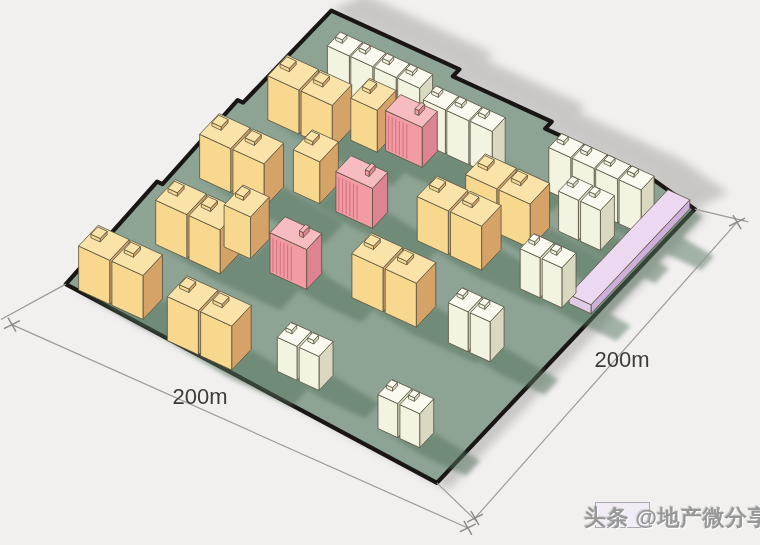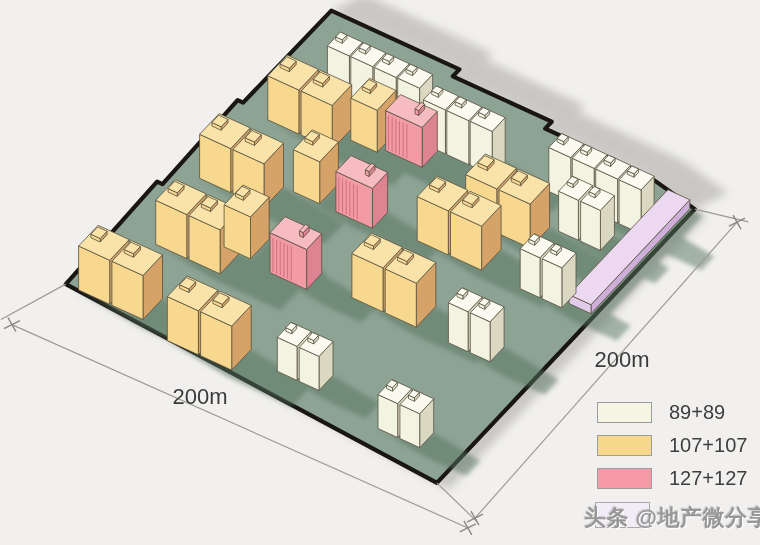--- a/index.html
+++ b/index.html
@@ -423,29 +423,15 @@
           <line x1="466.956" y1="522.1600000000001" x2="482.956" y2="514.1600000000001" stroke="#8b8987" stroke-width="1.4"></line>
           <line x1="470.956" y1="511.1600000000001" x2="478.956" y2="525.1600000000001" stroke="#8b8987" stroke-width="1.4"></line>
         </g>
       </g>
     <text class="dim-label" x="200" y="404" text-anchor="middle">200m</text>
     <text class="dim-label" x="622" y="367" text-anchor="middle">200m</text>
   </svg>
 
   <div class="legend-swatch-partial"></div>
 
-  <div class="legend">
-    <div class="legend-row">
-      <div class="legend-swatch" style="background: rgb(244, 246, 227);"></div>
-      <div class="legend-label">89+89</div>
-    </div>
-    <div class="legend-row">
-      <div class="legend-swatch" style="background: rgb(246, 216, 140);"></div>
-      <div class="legend-label">107+107</div>
-    </div>
-    <div class="legend-row">
-      <div class="legend-swatch" style="background: rgb(245, 154, 166);"></div>
-      <div class="legend-label">127+127</div>
-    </div>
-  </div>
 
   <div class="watermark">头条 @地产微分享</div>
 </div>
 
 </body></html>

